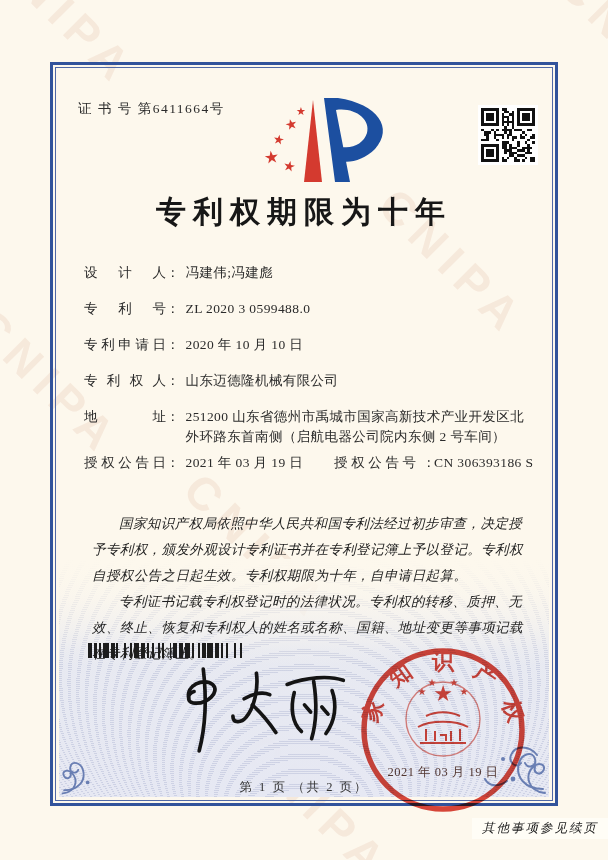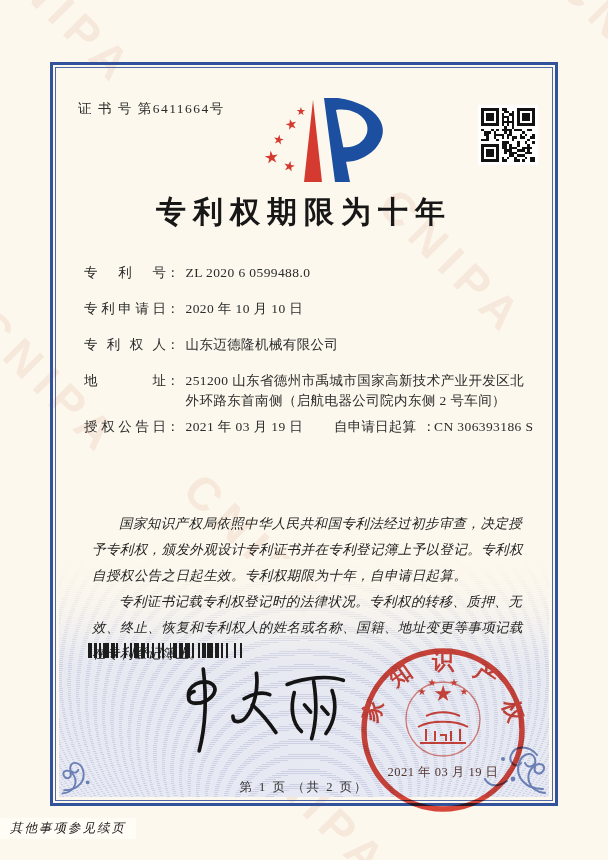--- a/index.html
+++ b/index.html
@@ -54,21 +54,21 @@
   
   .officer{position:absolute;left:86px;top:692px;font-size:13.5px;line-height:24px;
            letter-spacing:2px;z-index:4;}
   .signature{position:absolute;left:162px;top:664px;width:195px;height:92px;z-index:4;}
   
   .seal{position:absolute;left:358px;top:645px;width:170px;height:170px;z-index:5;
         opacity:.92;mix-blend-mode:multiply;}
   
   .page-no{position:absolute;left:50px;width:508px;top:779px;text-align:center;
            font-size:12.5px;letter-spacing:2px;z-index:4;color:#333;}
-  .cont-note{position:absolute;left:0;right:0;top:818px;text-align:left;z-index:4;}
+  .cont-note{position:absolute;left:0;right:0;top:818px;text-align:right;z-index:4;}
   .cont-note span{display:inline-block;background:#fffdf6;padding:2px 10px;font-size:12.5px;
            letter-spacing:2px;font-style:italic;color:#222;}
 </style>
 </head>
 <body>
 
 <div class="page">
 
   <span class="wm" style="left:-30px;top:-15px">CNIPA</span>
   <span class="wm" style="left:540px;top:15px">CNIPA</span>
@@ -335,34 +335,37 @@
       <rect x="3" y="20" width="1" height="1" fill="#111"></rect>
       <rect x="4" y="20" width="1" height="1" fill="#111"></rect>
       <rect x="5" y="20" width="1" height="1" fill="#111"></rect>
       <rect x="6" y="20" width="1" height="1" fill="#111"></rect>
     </svg>
 
   <div class="title">专利权期限为十年</div>
 
   <div class="fields" id="fields">
       <div class="f-row">
-      <span class="f-label">专利号</span><span class="f-colon">：</span><span class="f-value">ZL 2020 6 0599488.0</span>
+      <span class="f-label">设计人</span><span class="f-colon">：</span><span class="f-value">冯建伟;冯建彪</span>
+    </div>
+      <div class="f-row">
+      <span class="f-label">专利号</span><span class="f-colon">：</span><span class="f-value">ZL 2020 3 0599488.0</span>
     </div>
       <div class="f-row">
       <span class="f-label">专利申请日</span><span class="f-colon">：</span><span class="f-value">2020 年 10 月 10 日</span>
     </div>
       <div class="f-row">
       <span class="f-label">专利权人</span><span class="f-colon">：</span><span class="f-value">山东迈德隆机械有限公司</span>
     </div>
       <div class="f-row addr">
       <span class="f-label">地址</span><span class="f-colon">：</span><span class="f-value">251200 山东省德州市禹城市国家高新技术产业开发区北外环路东首南侧（启航电器公司院内东侧 2 号车间）</span>
     </div>
       <div class="f-row">
       <span class="f-label">授权公告日</span><span class="f-colon">：</span><span class="f-value">2021 年 03 月 19 日</span>
-    <span class="f-label2">自申请日起算</span><span class="f-colon2">：</span><span class="f-value2">CN 306393186 S</span></div>
+    <span class="f-label2">授权公告号</span><span class="f-colon2">：</span><span class="f-value2">CN 306393186 S</span></div>
     </div>
 
   <div class="paras">
     <p>国家知识产权局依照中华人民共和国专利法经过初步审查，决定授予专利权，颁发外观设计专利证书并在专利登记簿上予以登记。专利权自授权公告之日起生效。专利权期限为十年，自申请日起算。</p>
     <p>专利证书记载专利权登记时的法律状况。专利权的转移、质押、无效、终止、恢复和专利权人的姓名或名称、国籍、地址变更等事项记载在专利登记簿上。</p>
   </div>
 
   <div class="barcode" id="barcode">
       <div style="width: 3.80488px; background: rgb(29, 29, 29);"></div>
       <div style="width: 1.90244px; background: transparent;"></div>

